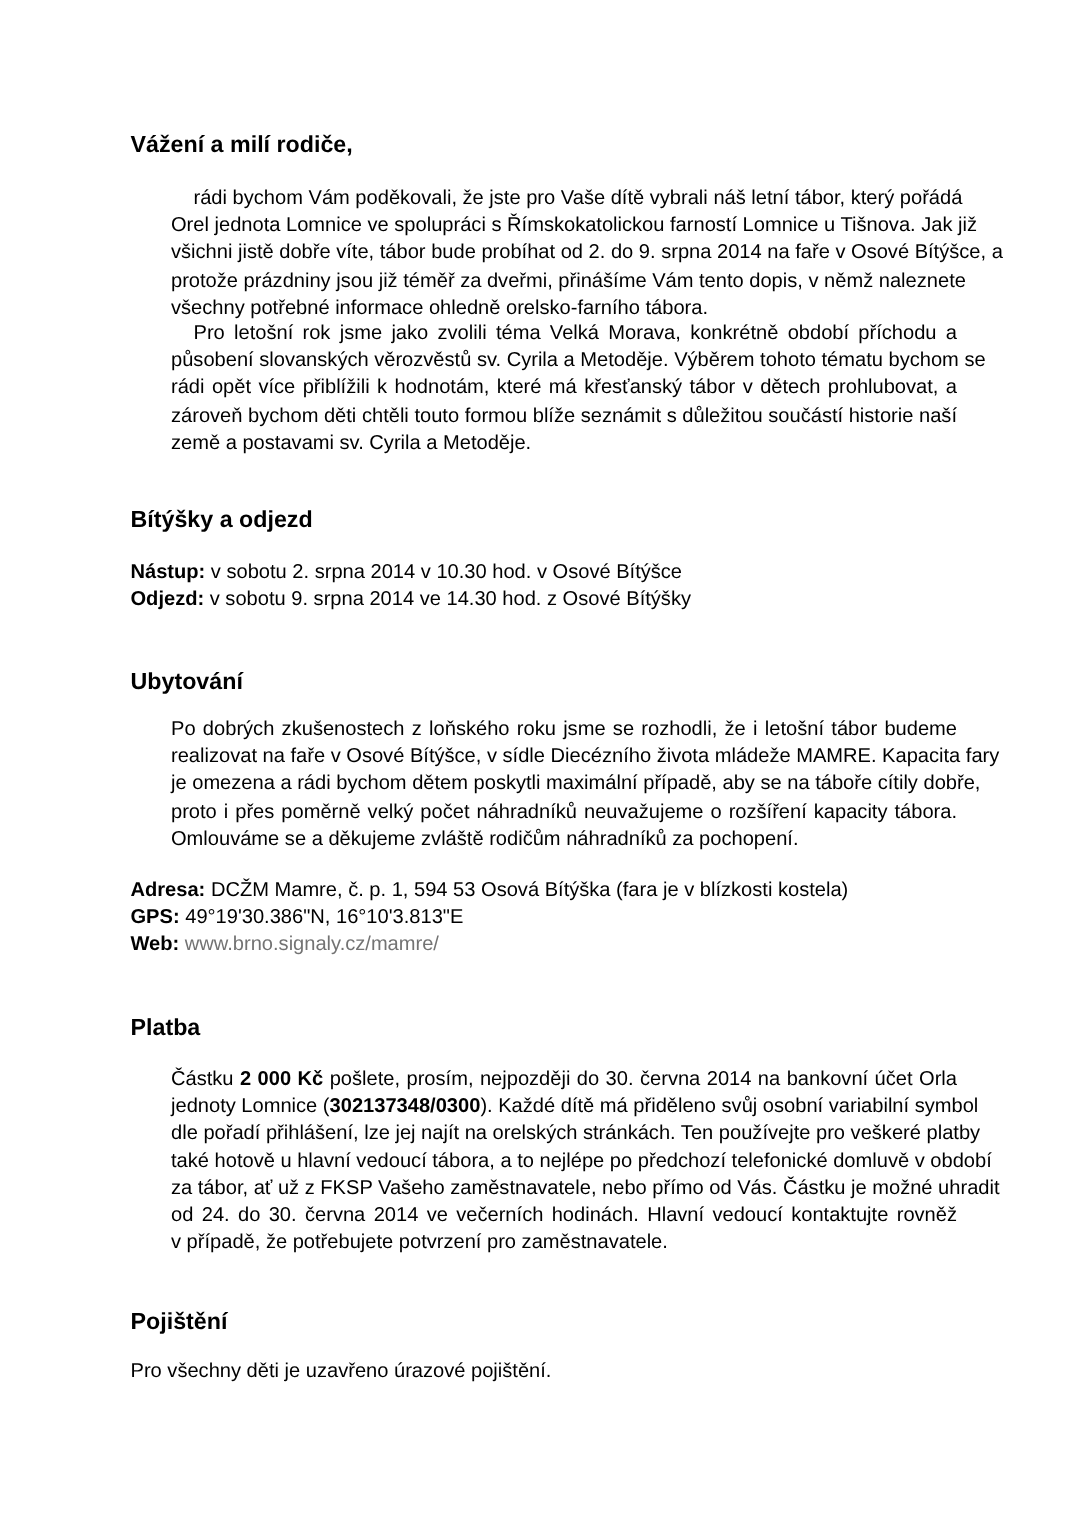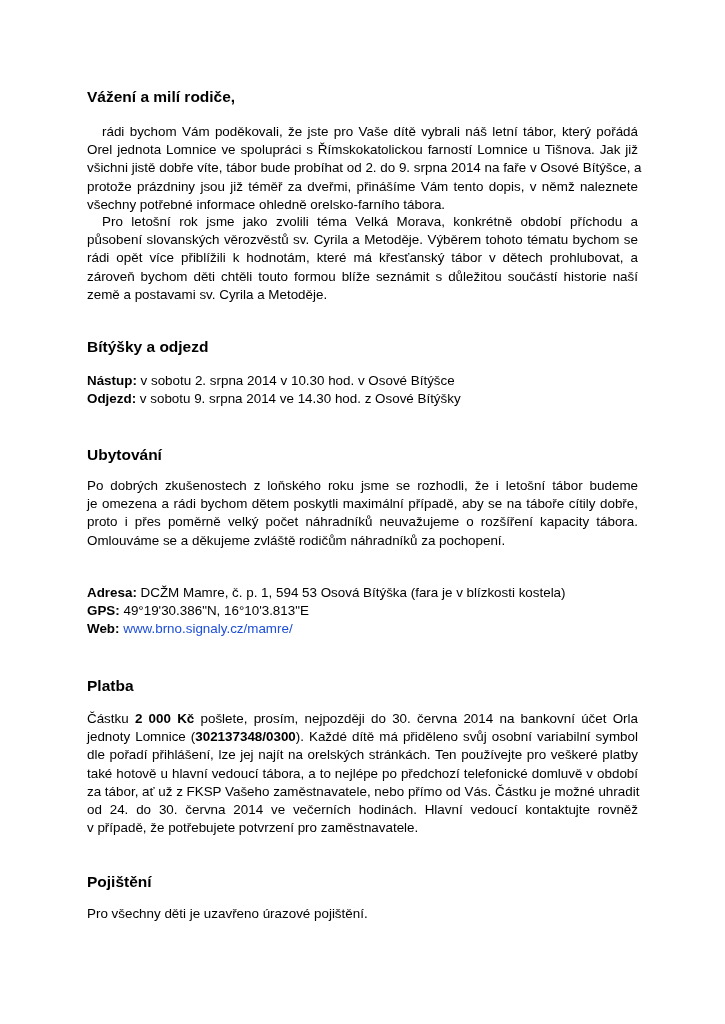--- a/index.html
+++ b/index.html
@@ -10,26 +10,26 @@
   }
   .page { position: absolute; left: 87px; top: 0; width: 551px; }
   h2 {
     position: absolute; left: 0; margin: 0;
     font-size: 15.5px; font-weight: bold; line-height: 20px; white-space: nowrap;
   }
   .para {
     position: absolute; left: 0; width: 551px; margin: 0;
     font-size: 13.4px; line-height: 18.2px; text-align: justify;
   }
-  .para .line { display: block; text-align: justify; text-align-last: justify; white-space: nowrap; }
+  .para .line { display: block; text-align: justify; text-align-last: justify; white-space: nowrap; margin-left: 27px; }
   .para .line.last { text-align-last: left; }
   .indent { padding-left: 15px; }
   .plain { position: absolute; left: 0; font-size: 13.4px; line-height: 18.2px; white-space: nowrap; }
   b { font-weight: bold; }
-  .link { color: #1d4ed8; text-decoration: none; }
+  .link { color: #737373; text-decoration: none; }
 </style>
 </head>
 <body>
 
 <div class="page">
 
   <h2 style="top:87px">Vážení a milí rodiče,</h2>
 
   <div class="para" style="top:123px">
     <span class="line indent">rádi bychom Vám poděkovali, že jste pro Vaše dítě vybrali náš letní tábor, který pořádá</span>
@@ -53,20 +53,21 @@
     <b>Nástup:</b><span> v sobotu 2. srpna 2014 v 10.30 hod. v Osové Bítýšce</span>
   </div>
   <div class="plain" style="top:390px">
     <b>Odjezd:</b><span> v sobotu 9. srpna 2014 ve 14.30 hod. z Osové Bítýšky</span>
   </div>
 
   <h2 style="top:445px">Ubytování</h2>
 
   <div class="para" style="top:477px">
     <span class="line">Po dobrých zkušenostech z loňského roku jsme se rozhodli, že i letošní tábor budeme</span>
+    <span class="line">realizovat na faře v Osové Bítýšce, v sídle Diecézního života mládeže MAMRE. Kapacita fary</span>
     <span class="line">je omezena a rádi bychom dětem poskytli maximální případě, aby se na táboře cítily dobře,</span>
     <span class="line">proto i přes poměrně velký počet náhradníků neuvažujeme o rozšíření kapacity tábora.</span>
     <span class="line last">Omlouváme se a děkujeme zvláště rodičům náhradníků za pochopení.</span>
   </div>
 
   <div class="plain" style="top:584px">
     <b>Adresa:</b><span> DCŽM Mamre, č. p. 1, 594 53 Osová Bítýška (fara je v blízkosti kostela)</span>
   </div>
   <div class="plain" style="top:602px">
     <b>GPS:</b><span> 49°19'30.386"N, 16°10'3.813"E</span>

